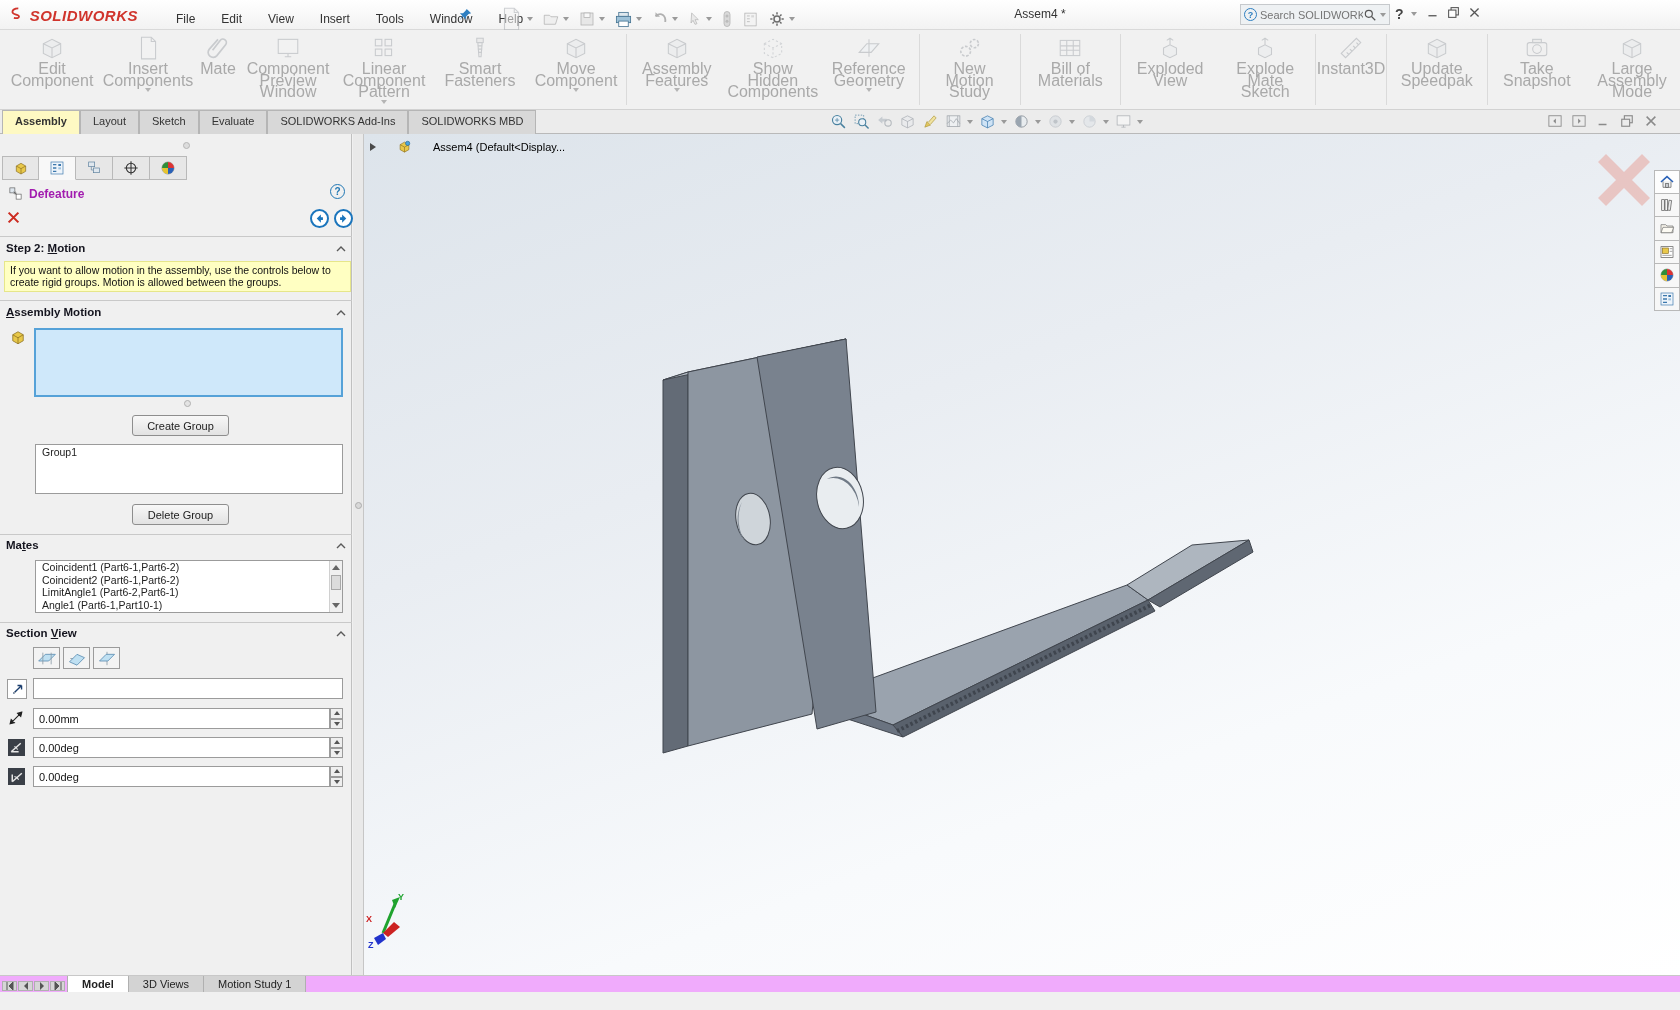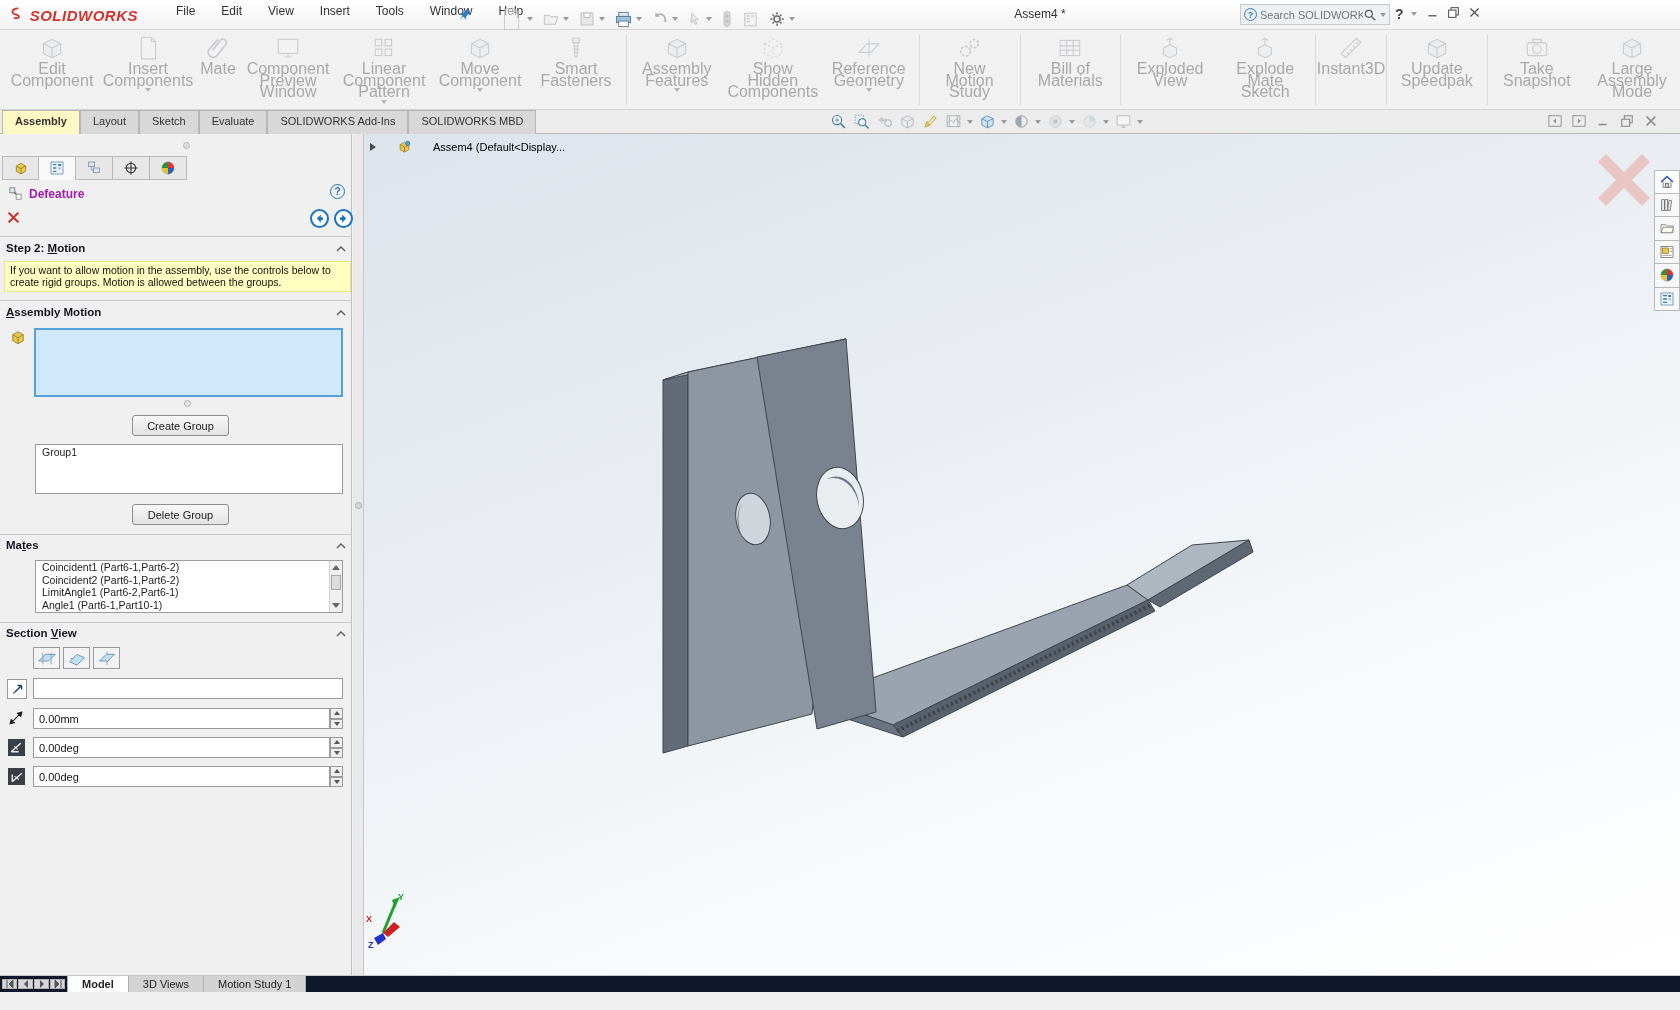--- a/index.html
+++ b/index.html
@@ -3,21 +3,21 @@
 <meta charset="utf-8">
 <style>
   * { margin:0; padding:0; box-sizing:border-box; }
   html,body { width:1680px; height:1010px; overflow:hidden; font-family:"Liberation Sans",sans-serif; }
   #app { position:relative; width:1680px; height:1010px; background:#f0f0f0; font-size:11px; color:#222; }
 
   
   .titlebar { position:absolute; left:0; top:0; width:1680px; height:30px; background:linear-gradient(#ffffff,#f2f2f2); border-bottom:1px solid #d9d9d9; }
   .logo { position:absolute; left:8px; top:2px; width:130px; height:26px; display:flex; align-items:center; gap:4px; }
   .logo .brand { font-size:15px; letter-spacing:.5px; color:#d0342c; font-weight:bold; font-style:italic; }
-  .menubar { position:absolute; left:165px; top:0; height:30px; display:flex; align-items:flex-start; gap:4px; }
+  .menubar { position:absolute; left:165px; top:0; height:30px; display:flex; align-items:flex-end; gap:4px; }
   .menubar span { padding:4px 11px; font-size:12px; color:#333; cursor:default; }
   .pin { position:absolute; left:458px; top:7px; }
   .qat { position:absolute; left:495px; top:4px; display:flex; align-items:center; gap:3px; }
   .qat .qbtn { display:flex; align-items:center; padding:2px 3px; }
   .dn { width:0; height:0; border-left:3px solid transparent; border-right:3px solid transparent; border-top:4px solid #9a9a9a; margin-left:3px; }
   .doc-title { position:absolute; left:960px; top:7px; width:160px; text-align:center; font-size:12px; color:#333; }
   .searchbox { position:absolute; left:1240px; top:4px; width:150px; height:21px; background:#eef1f3; border:1px solid #c6c9cc; display:flex; align-items:center; padding:0 3px; }
   .searchbox input { flex:1; border:0; background:transparent; font-size:11px; color:#555; outline:none; width:90px; font-family:"Liberation Sans",sans-serif; }
   .qmark { width:13px; height:13px; border-radius:50%; border:1.5px solid #2e7fc1; color:#2e7fc1; font-size:9px; font-weight:bold; display:flex; align-items:center; justify-content:center; margin-right:3px; flex:none; }
   .helpbtn { position:absolute; left:1395px; top:6px; font-size:14px; font-weight:bold; color:#444; display:flex; gap:4px; align-items:center; }
@@ -82,21 +82,21 @@
   
   .viewport { position:absolute; left:364px; top:134px; width:1316px; height:841px; background:linear-gradient(160deg,#dde4eb 0%,#e9edf2 35%,#f8fafc 70%,#ffffff 100%); overflow:hidden; }
   .tree { position:absolute; left:6px; top:5px; display:flex; align-items:center; gap:21px; font-size:11px; color:#000; }
   .tarrow { width:0; height:0; border-top:4px solid transparent; border-bottom:4px solid transparent; border-left:6px solid #4a4a4a; }
   .cancelx { position:absolute; left:1234px; top:20px; opacity:.55; }
   .taskpane { position:absolute; left:1290px; top:36px; width:26px; }
   .tptab { width:26px; height:23.5px; background:#f7f7f7; border:1px solid #b9b9b9; border-top:none; display:flex; align-items:center; justify-content:center; }
   .tptab:first-child { border-top:1px solid #b9b9b9; background:#fdfdfd; }
 
   
-  .bottomtabs { position:absolute; left:0; top:975px; width:1680px; height:17px; background:#0f172a; border-top:1px solid #c8c8c8; display:flex; align-items:center; }
+  .bottomtabs { position:absolute; left:0; top:975px; width:1680px; height:17px; background:#f0abfc; border-top:1px solid #c8c8c8; display:flex; align-items:flex-end; }
   .navbtns { display:flex; gap:1px; padding:1px 2px; }
   .navbtns div { width:15px; background:#d6d6d6; border:1px solid #b0b0b0; display:flex; align-items:center; justify-content:center; }
   .btab { padding:2px 14px; font-size:11px; background:#d3d3d3; border-right:1px solid #b0b0b0; color:#222; display:flex; align-items:center; }
   .btab.active { background:#ffffff; font-weight:bold; border-right:1px solid #b0b0b0; border-left:1px solid #b0b0b0; }
   .statusbar { position:absolute; left:0; top:992px; width:1680px; height:18px; background:#f0f0f0; border-top:1px solid #d0d0d0; font-size:11px; color:#222; }
   .statusbar .left { position:absolute; left:6px; top:2px; }
   .st { position:absolute; top:2px; }
   .ssep { position:absolute; top:2px; width:1px; height:13px; background:#c6c6c6; }
   .gray { color:#9c9c9c; }
   .upsm { width:0; height:0; border-left:3px solid transparent; border-right:3px solid transparent; border-bottom:4px solid #9c9c9c; position:absolute; top:7px; }
@@ -308,30 +308,30 @@
       </div>
     <div class="rcmd">
         <svg class="ric">
           <use href="#i-pattern"></use>
         </svg>
         <span class="rlabel">Linear Component Pattern</span>
         <span class="rarrow"></span>
       </div>
     <div class="rcmd">
         <svg class="ric">
+          <use href="#i-bolt"></use>
+        </svg>
+        <span class="rlabel">Smart Fasteners</span>
+      </div>
+    <div class="rcmd">
+        <svg class="ric">
           <use href="#i-cube"></use>
         </svg>
         <span class="rlabel">Move Component</span>
         <span class="rarrow"></span>
-      </div>
-    <div class="rcmd">
-        <svg class="ric">
-          <use href="#i-bolt"></use>
-        </svg>
-        <span class="rlabel">Smart Fasteners</span>
       </div>
     <div class="rsep"></div>
     <div class="rcmd">
         <svg class="ric">
           <use href="#i-cube"></use>
         </svg>
         <span class="rlabel">Assembly Features</span>
         <span class="rarrow"></span>
       </div>
     <div class="rcmd">

